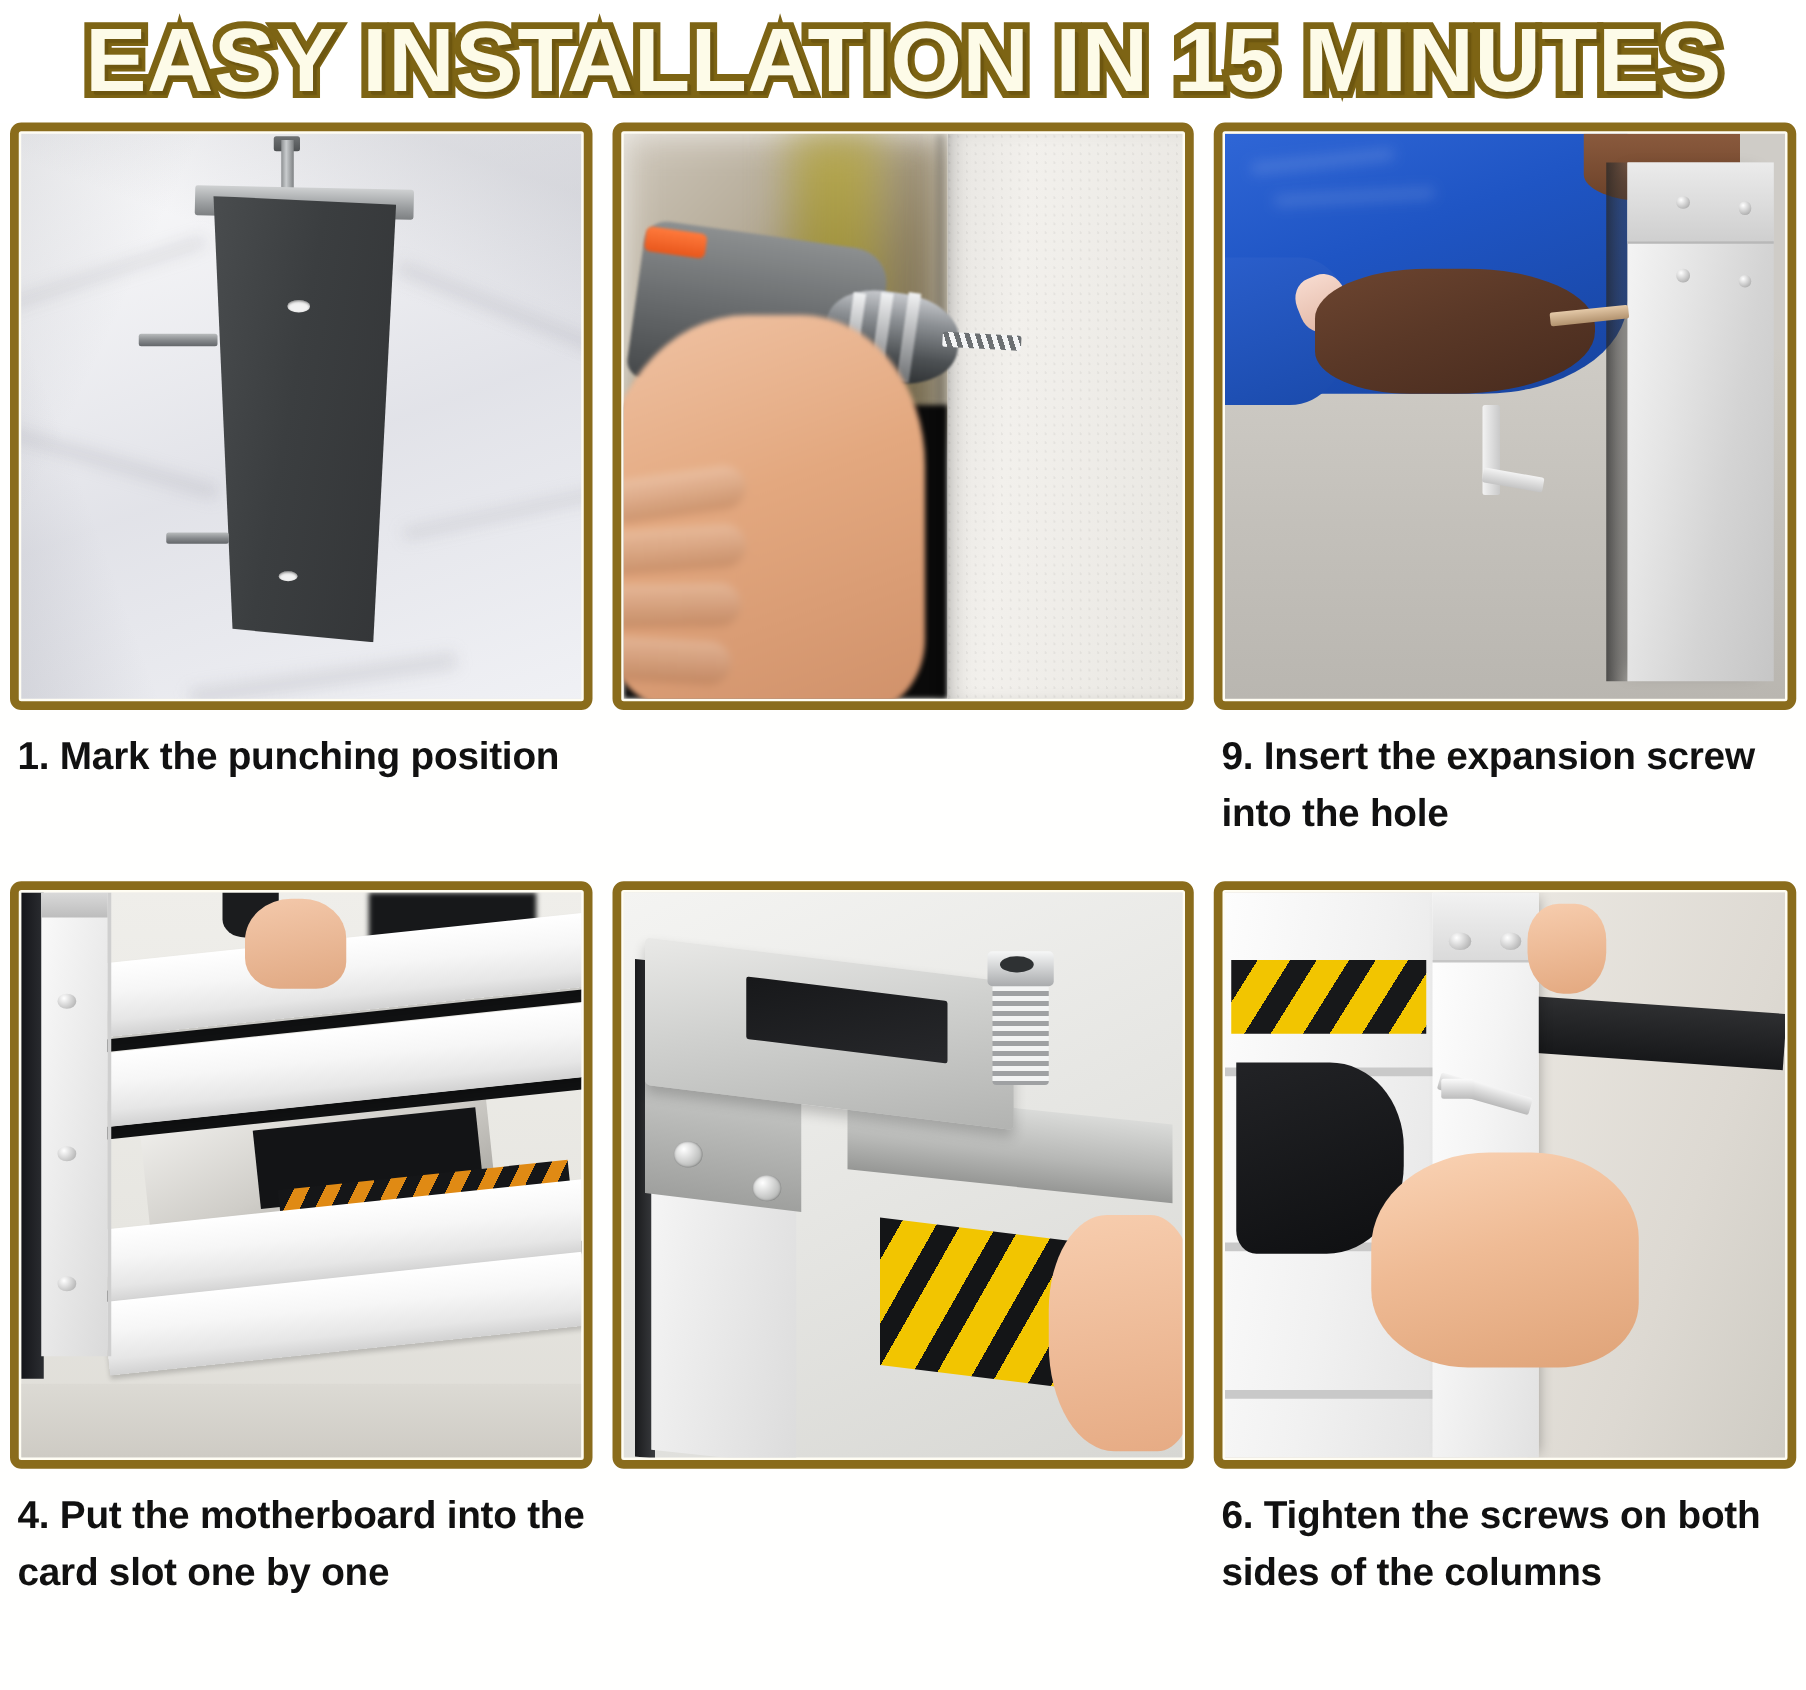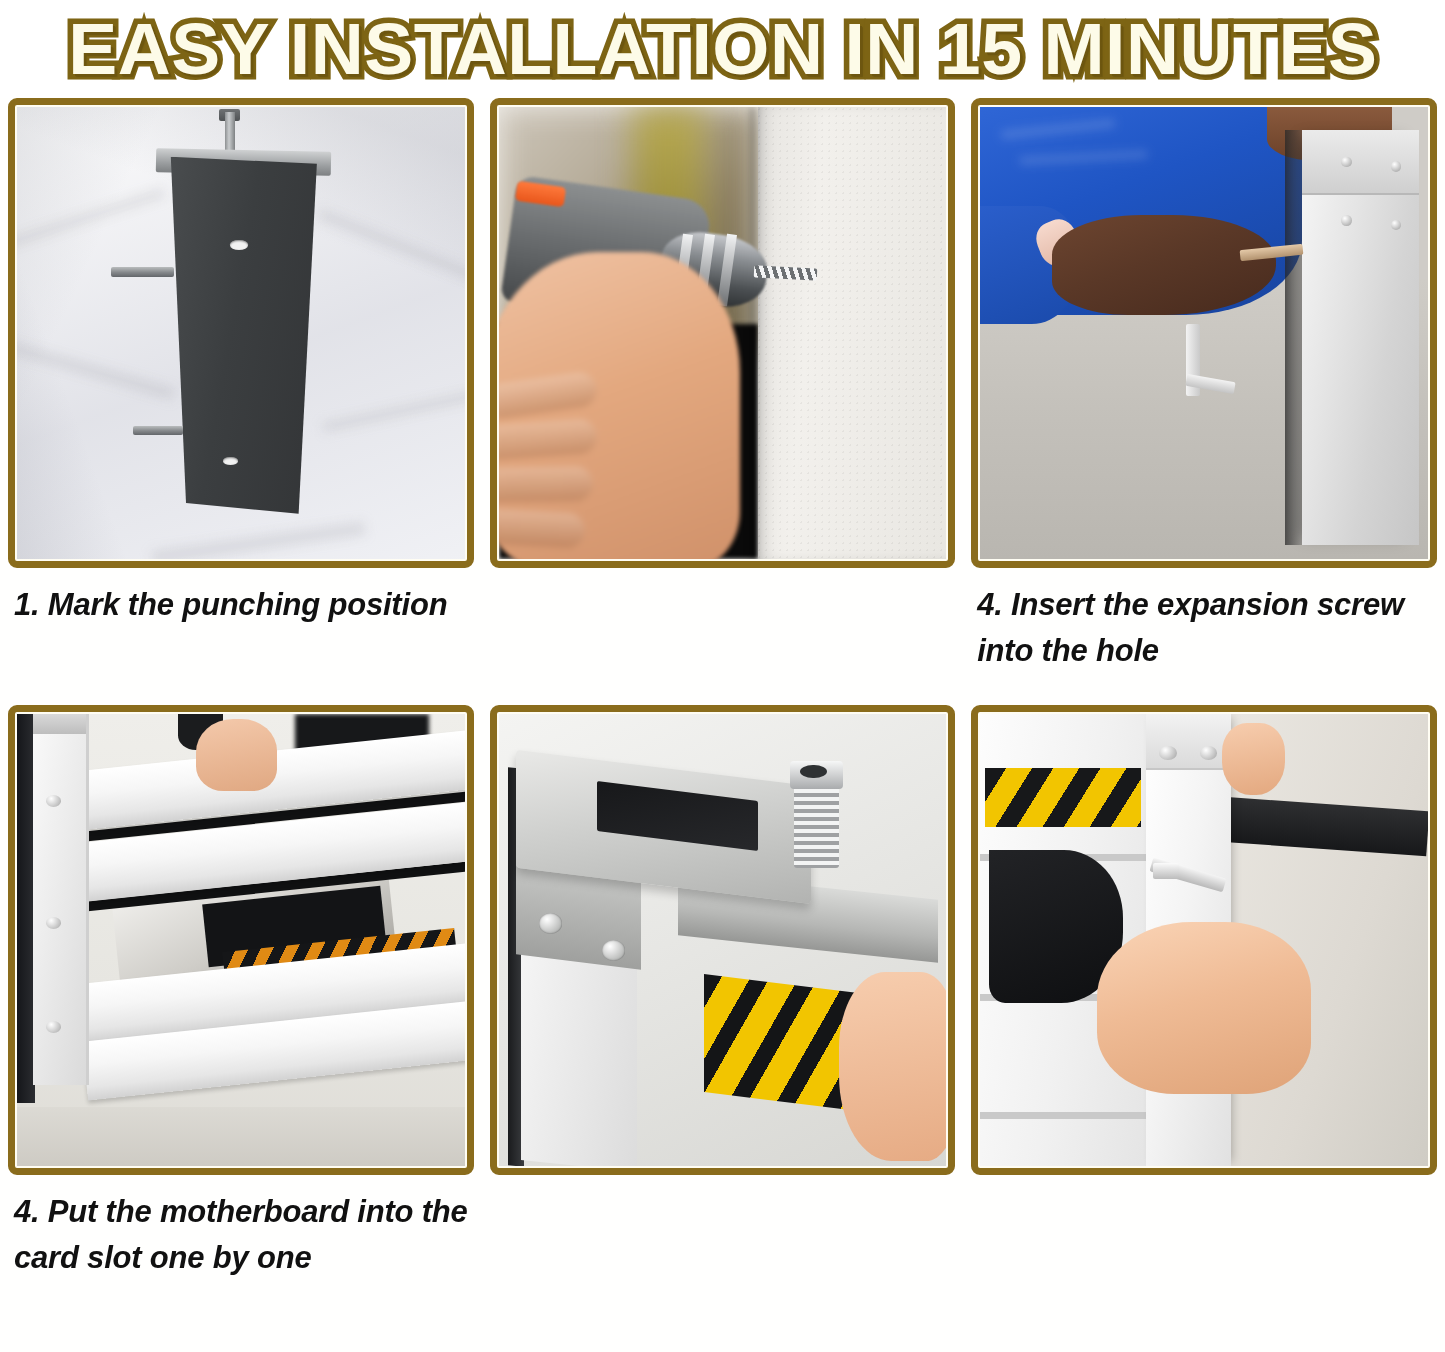--- a/index.html
+++ b/index.html
@@ -50,21 +50,20 @@
   }
   .row {
     display: flex;
     width: 1445px;
     box-sizing: border-box;
   }
   .cell {
     width: 481.6px;
     box-sizing: border-box;
     padding: 0 8px;
-    font-style: italic;
   }
 
   
   .frame {
     width: 100%;
     height: 470px;
     box-sizing: border-box;
     border: 7px solid #8a6c1c;
     border-radius: 9px;
     padding: 2px;
@@ -626,21 +625,21 @@
           <div class="col-plate"></div>
           <div class="col-screw cs1"></div>
           <div class="col-screw cs2"></div>
           <div class="col-screw cs3"></div>
           <div class="col-screw cs4"></div>
           <div class="allen"></div>
           <div class="allen-foot"></div>
           <div class="tool"></div>
         </div>
       </div>
-      <div class="caption">4. Insert the expansion screw into the hole</div>
+      <div class="caption">9. Insert the expansion screw into the hole</div>
     </div>
 
   </div>
 
   <div class="row row-2">
 
     <div class="cell">
       <div class="frame">
         <div class="photo p4">
           <div class="bg"></div>
@@ -706,16 +705,17 @@
           <div class="post-screw p6s1"></div>
           <div class="post-screw p6s2"></div>
           <div class="screw-low"></div>
           <div class="allen"></div>
           <div class="allen-tip"></div>
           <div class="sleeve"></div>
           <div class="hand"></div>
           <div class="hand-top"></div>
         </div>
       </div>
+      <div class="caption">6. Tighten the screws on both sides of the columns</div>
     </div>
 
   </div>
 </div>
 
 </body></html>

